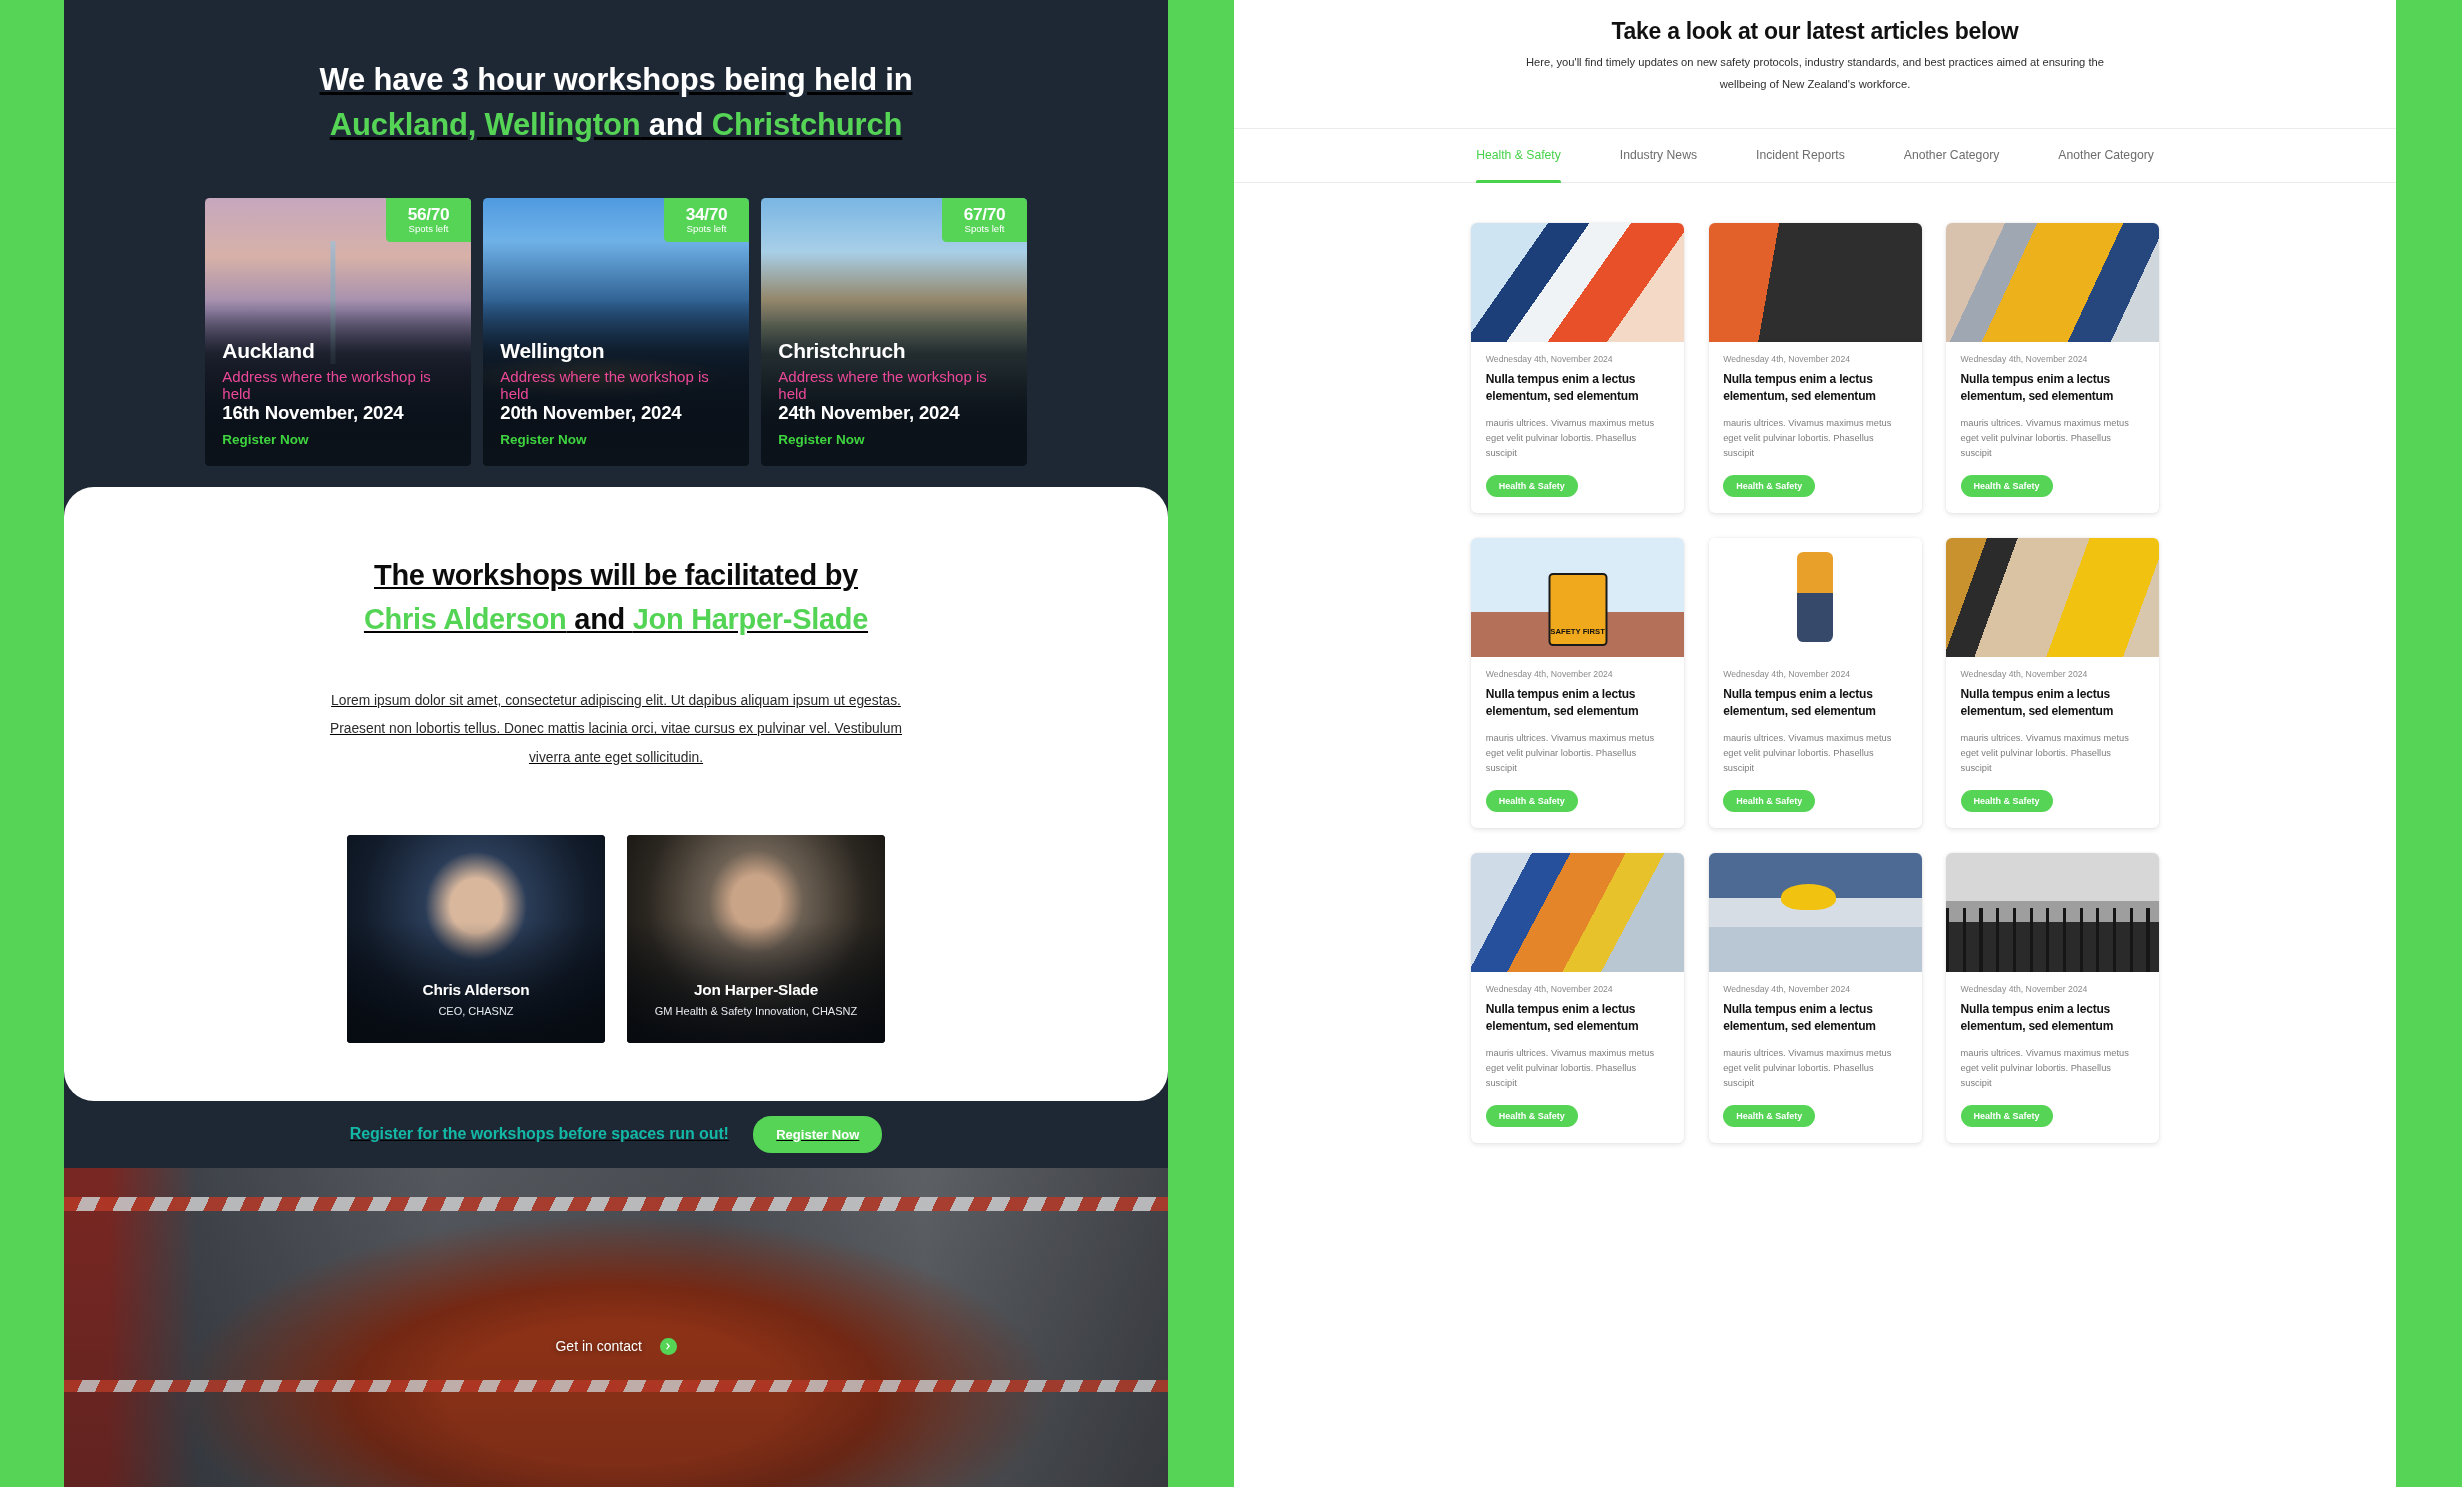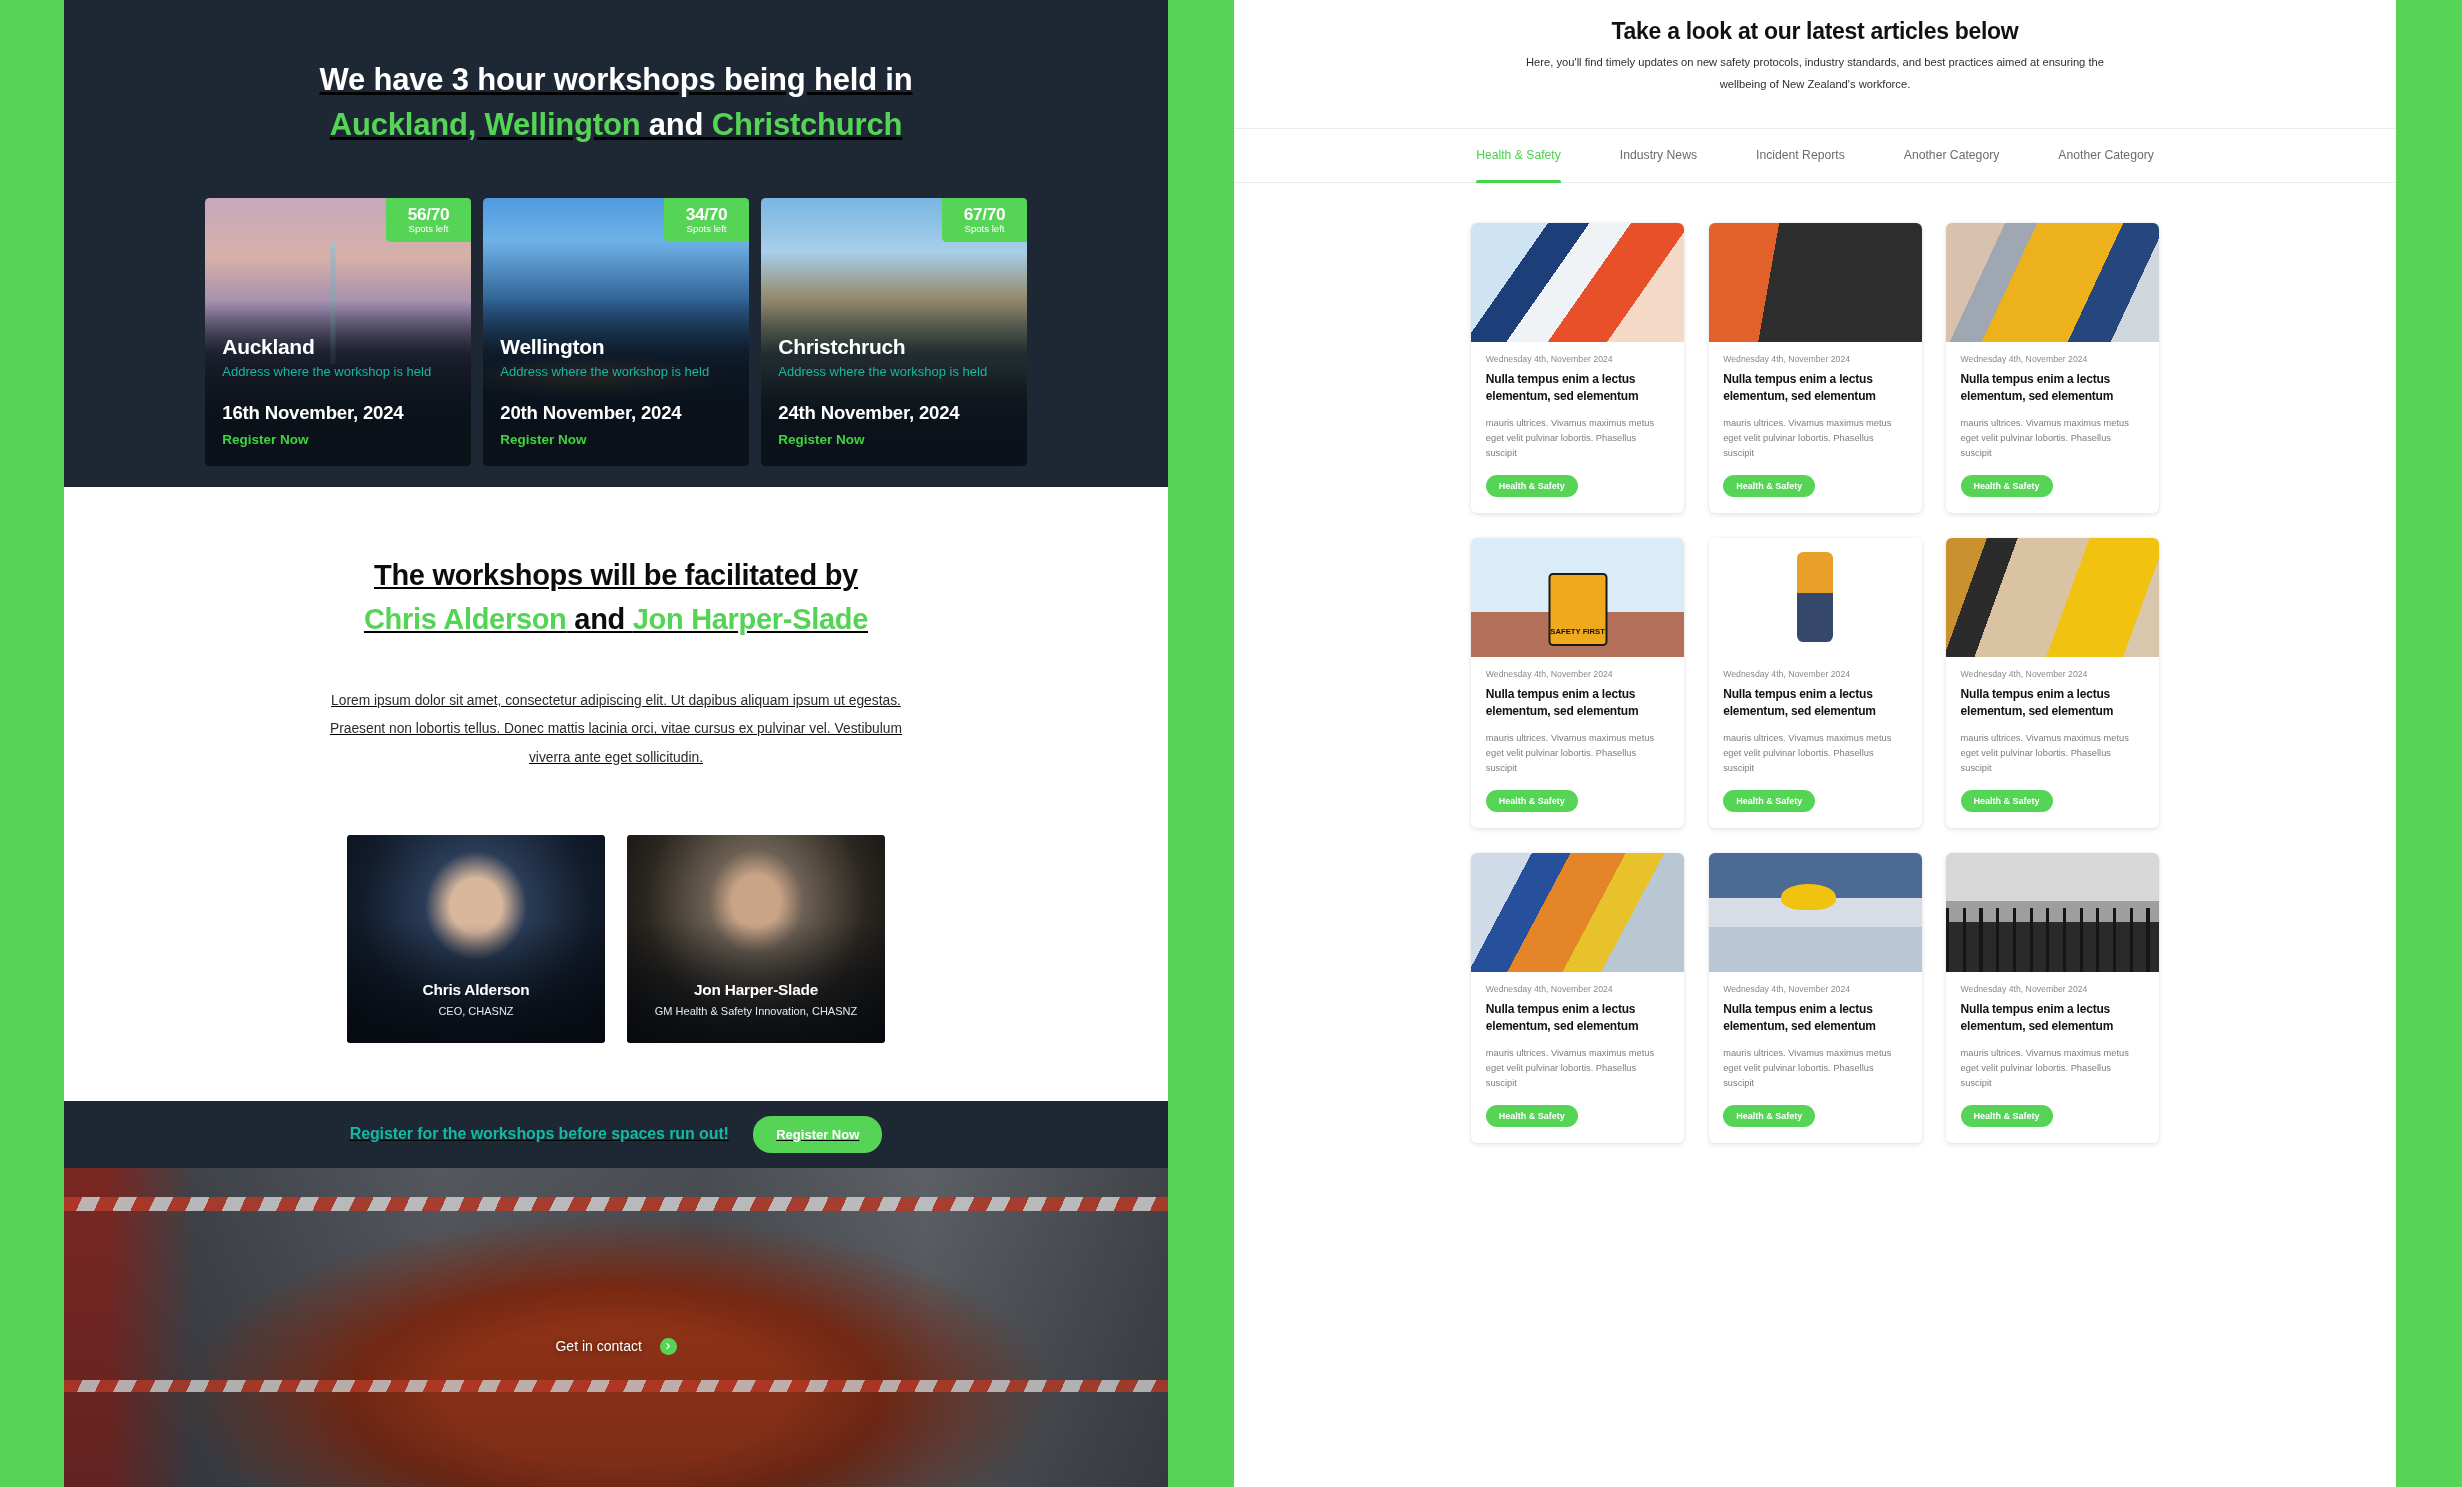--- a/index.html
+++ b/index.html
@@ -46,26 +46,26 @@
   .spots {
     position: absolute; top: 0; right: 0; width: 85px; height: 44px;
     background: #55D456; border-bottom-left-radius: 4.5px;
     display: flex; flex-direction: column; align-items: center; justify-content: center;
     color: #fff; line-height: 1.12;
   }
   .spots-num { font-size: 17.3px; font-weight: 700; letter-spacing: -0.3px; }
   .spots-lbl { font-size: 9.6px; font-weight: 400; }
   .city-body { position: absolute; left: 17.3px; right: 14px; bottom: 19px; color: #fff; }
   .city-name { font-size: 21px; font-weight: 700; letter-spacing: -0.3px; margin-bottom: 4.5px; }
-  .city-addr { font-size: 13px; font-weight: 400; color: #14b8a6; margin-bottom: 23px; }
+  .city-addr { font-size: 15px; font-weight: 400; color: #ec4899; }
   .city-date { font-size: 18.6px; font-weight: 700; letter-spacing: -0.2px; margin-bottom: 8.3px; }
   .city-reg { font-size: 13.5px; font-weight: 700; color: #3FD43F; }
 
   
-  .white-sec { background:#fff; padding: 67px 14px 58px; }
+  .white-sec { background:#fff; padding: 67px 14px 58px; border-radius: 30px; }
   .fac-head {
     text-align:center; font-size: 29px; font-weight: 700; line-height: 1.5;
     color: #0c0c0c; letter-spacing: -0.3px;
   }
   .fac-head .g { color:#53D455; }
   .fac-para {
     width: 590px; margin: 46px auto 0; text-align: center;
     font-size: 13.8px; line-height: 2.05; color: #2b2b2b;
   }
   .spk-row { display:flex; justify-content:center; gap: 22px; margin-top: 63px; }

